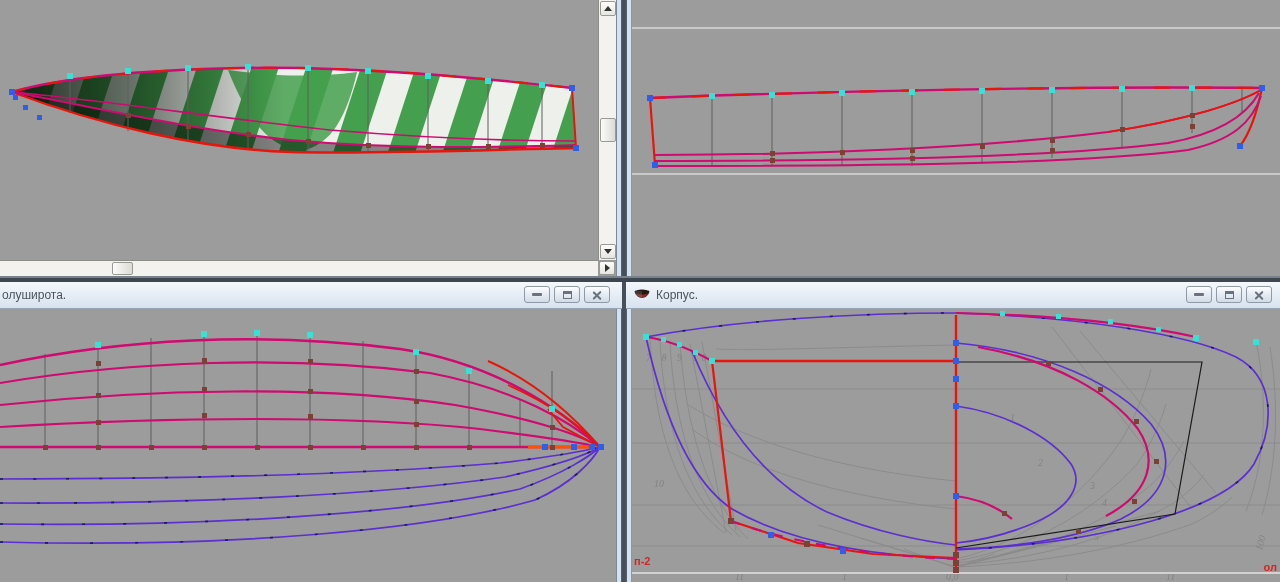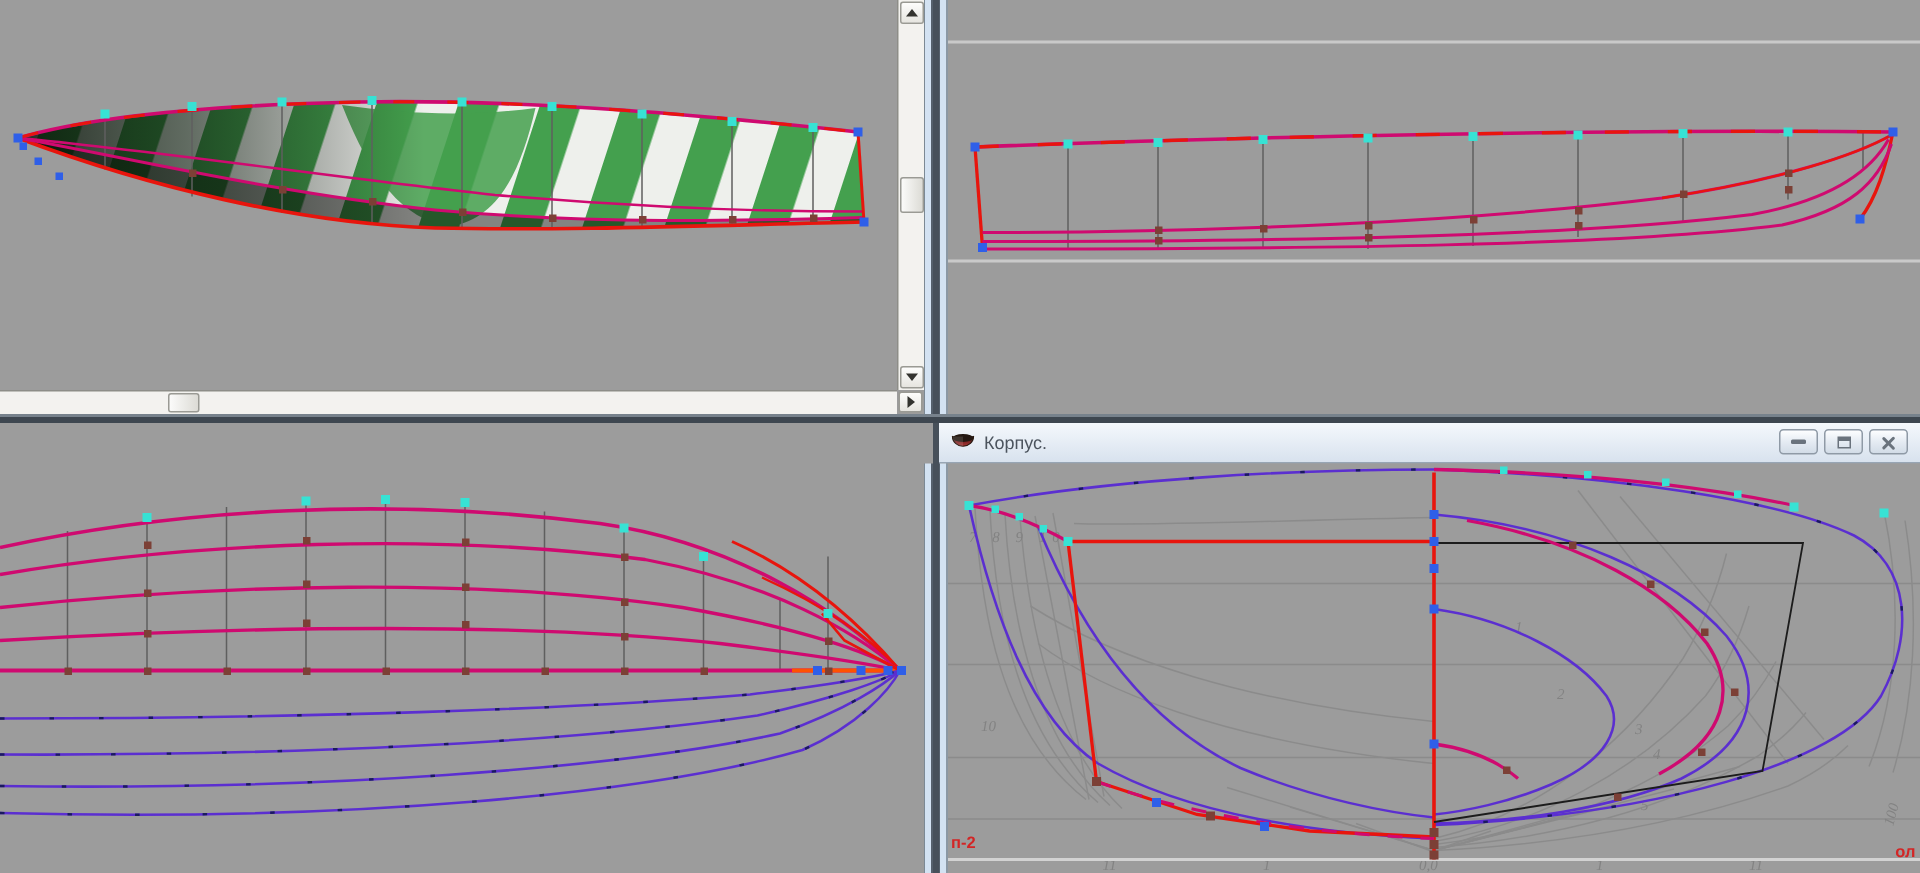--- a/index.html
+++ b/index.html
@@ -203,20 +203,34 @@
           <rect class="pn" x="418" y="148" width="5" height="5"></rect>
           <rect class="pn" x="558" y="124" width="5" height="5"></rect>
         </g>
       </svg>
     </div>
   </div>
 
   <div class="seam-h"></div>
 
   <div class="mdi-window" style="left:0;top:282px;width:622px;height:300px;">
+    <div class="titlebar">
+      <span class="title" style="margin-left:2px;">олуширота.</span>
+      <div class="tb-btns" style="right:12px;">
+        <div class="tb-btn">
+            <div class="g-min"></div>
+          </div>
+        <div class="tb-btn">
+            <div class="g-max"></div>
+          </div>
+        <div class="tb-btn">
+            <div class="g-close"></div>
+          </div>
+      </div>
+    </div>
     <div class="canvas" style="left:0;top:27px;width:616px;height:273px;">
       <svg width="616" height="273" viewBox="0 0 616 273">
         <g>
           <line class="stn" x1="45" y1="45" x2="45" y2="138"></line>
           <line class="stn" x1="98" y1="36" x2="98" y2="138"></line>
           <line class="stn" x1="151" y1="29" x2="151" y2="138"></line>
           <line class="stn" x1="204" y1="25" x2="204" y2="138"></line>
           <line class="stn" x1="257" y1="24" x2="257" y2="138"></line>
           <line class="stn" x1="310" y1="26" x2="310" y2="138"></line>
           <line class="stn" x1="363" y1="32" x2="363" y2="138"></line>

